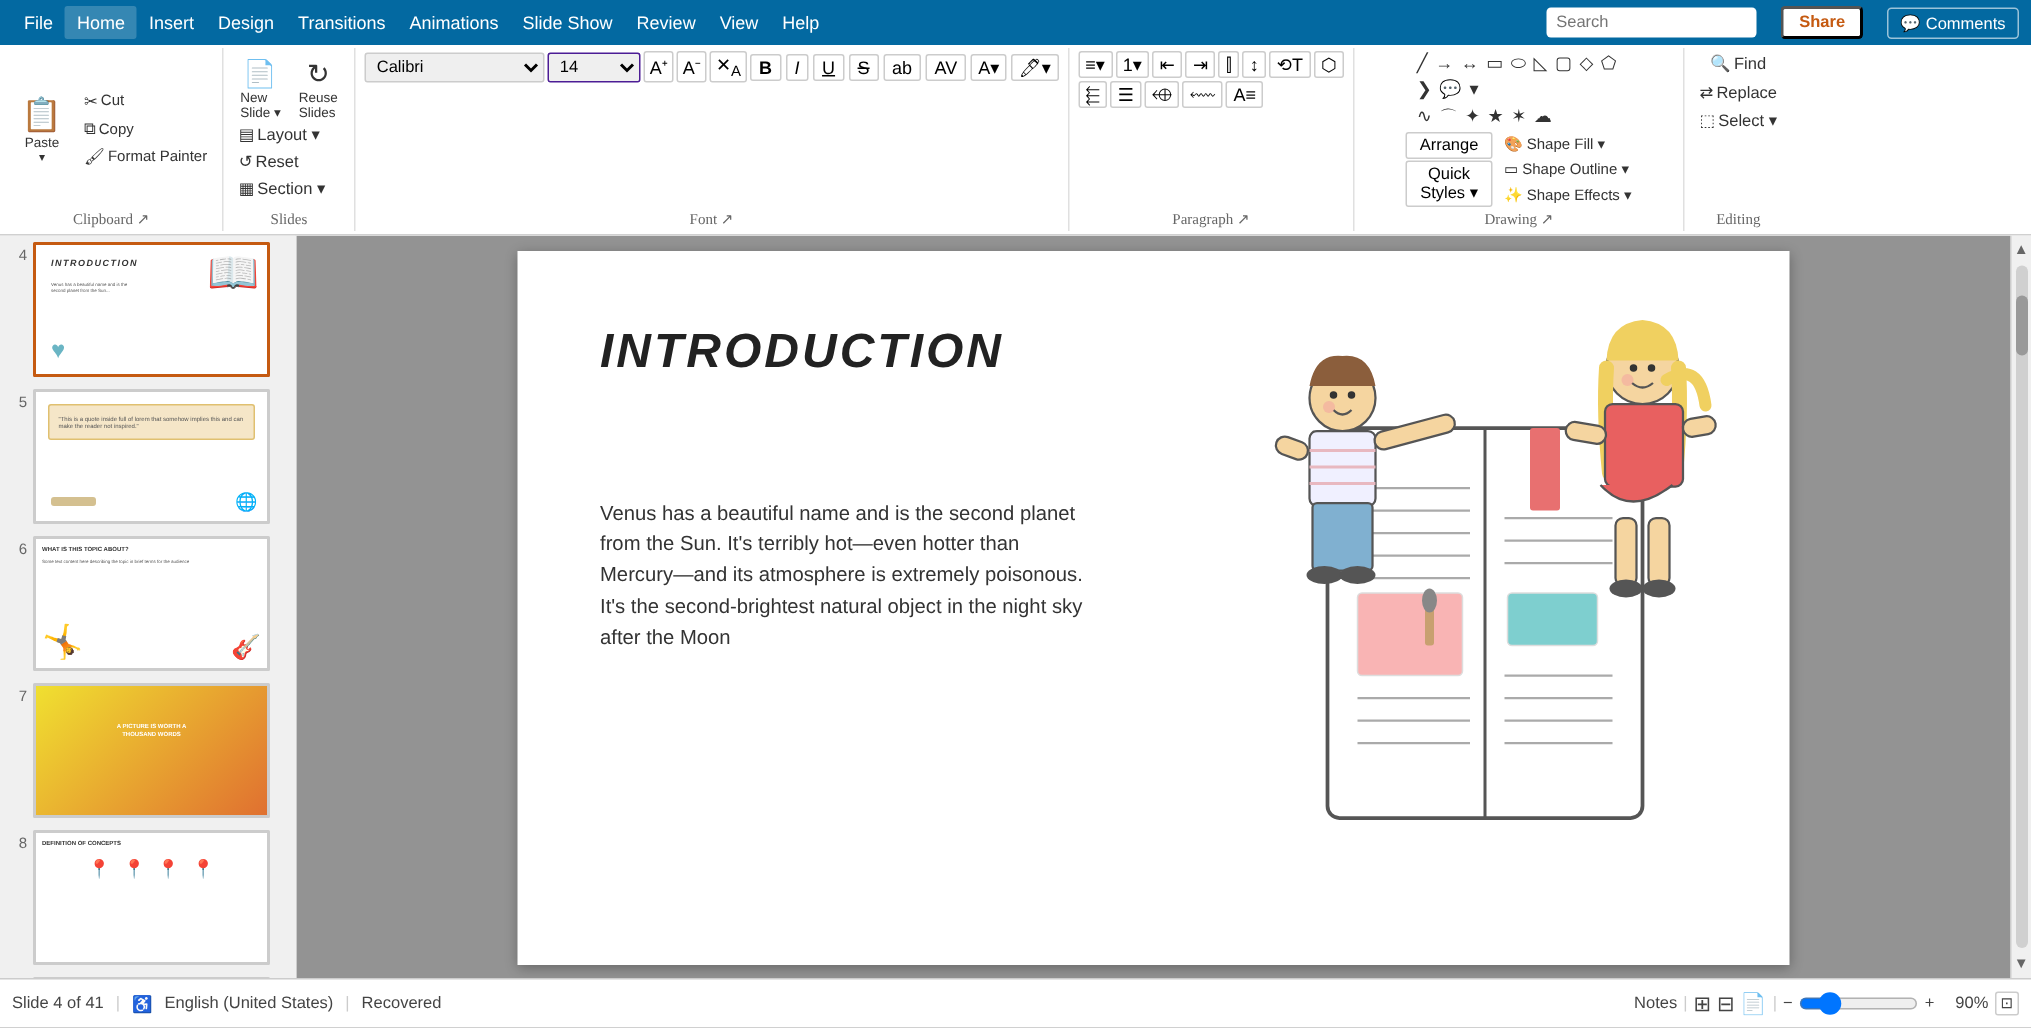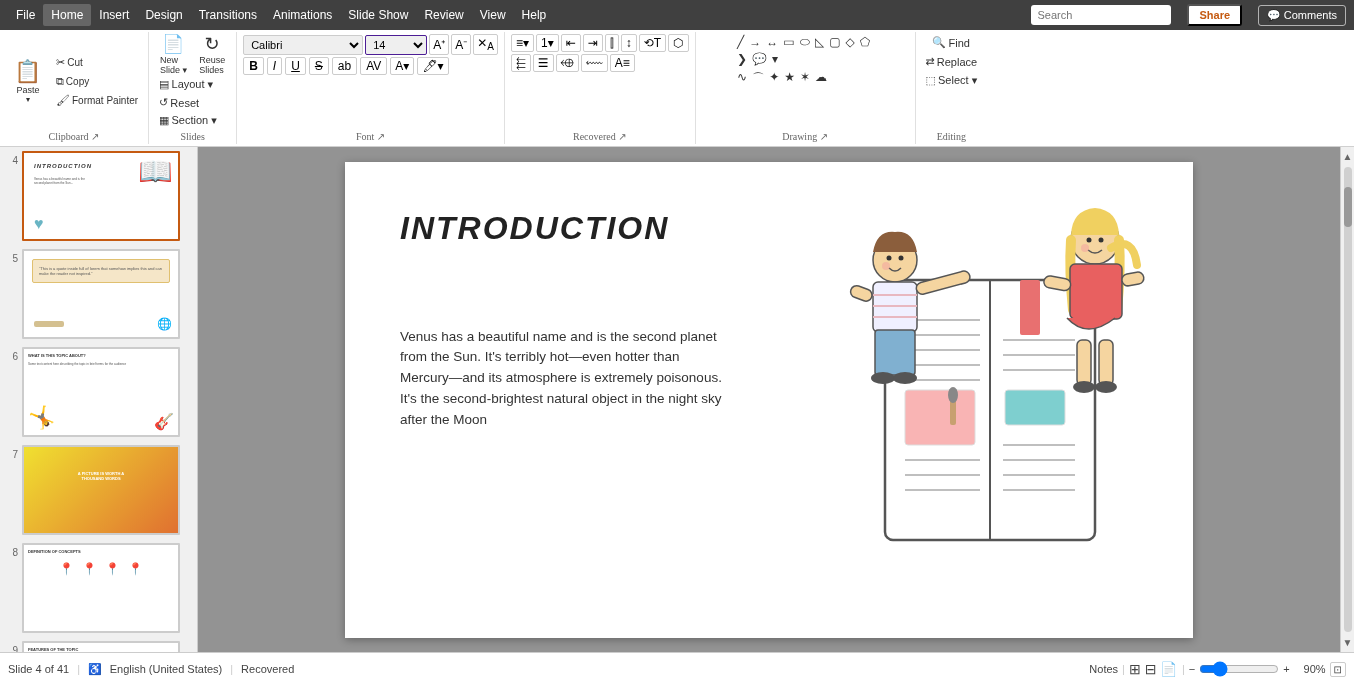--- a/index.html
+++ b/index.html
@@ -1,19 +1,19 @@
 <!DOCTYPE html>
 <html><head>
   <meta charset="utf-8">
   <style>
     * { box-sizing: border-box; margin: 0; padding: 0; }
     body { font-family: 'Segoe UI', Arial, sans-serif; font-size: 12px; background: #f0f0f0; overflow: hidden; width: 1354px; height: 685px; display: flex; flex-direction: column; }
 
     
-    .menu-bar { display: flex; align-items: center; background: #404040; height: 30px; padding: 0 8px; }
+    .menu-bar { display: flex; align-items: center; background: #0369a1; height: 30px; padding: 0 8px; }
     .menu-bar-item { color: #fff; font-size: 12px; padding: 4px 8px; cursor: pointer; border-radius: 2px; }
     .menu-bar-item:hover, .menu-bar-item.active { background: rgba(255,255,255,0.2); }
     .menu-bar-right { margin-left: auto; display: flex; align-items: center; gap: 16px; }
     .share-btn { background: #fff; color: #c55a11; font-size: 11px; font-weight: bold; padding: 3px 10px; border-radius: 3px; cursor: pointer; }
     .comments-btn { background: transparent; color: #fff; font-size: 11px; border: 1px solid rgba(255,255,255,0.6); padding: 3px 8px; border-radius: 3px; cursor: pointer; }
 
     
     .toolbar-ribbon { background: #fff; display: flex; align-items: stretch; padding: 2px 4px; border-bottom: 1px solid #d0d0d0; min-height: 82px; gap: 0; }
     .ribbon-group { display: flex; flex-direction: column; align-items: center; border-right: 1px solid #e0e0e0; padding: 2px 6px; min-width: fit-content; }
     .ribbon-group-content { display: flex; align-items: center; flex: 1; gap: 2px; }
@@ -145,21 +145,21 @@
             <span>▦</span>
             <span>Section ▾</span>
           </div>
         </div>
       </div>
     </div>
     <div class="ribbon-group-label">Slides</div>
   </div>
 
   <div class="ribbon-group" style="min-width:200px;">
-    <div style="display:flex;flex-direction:column;gap:2px;justify-content:flex-end;">
+    <div style="display:flex;flex-direction:row;gap:2px;justify-content:flex-end;">
       <div style="display:flex;gap:2px;align-items:center;">
         <select class="font-selector">
           <option>Calibri</option>
           <option>Arial</option>
           <option>Times New Roman</option>
         </select>
         <select class="font-size-selector">
           <option>14</option>
           <option>12</option>
           <option>16</option>
@@ -200,21 +200,21 @@
         <button style="border:1px solid #ccc;border-radius:2px;background:#fff;cursor:pointer;padding:1px 4px;font-size:12px;">⬡</button>
       </div>
       <div style="display:flex;gap:2px;">
         <button style="border:1px solid #ccc;border-radius:2px;background:#fff;cursor:pointer;padding:1px 4px;font-size:12px;">⬱</button>
         <button style="border:1px solid #ccc;border-radius:2px;background:#fff;cursor:pointer;padding:1px 4px;font-size:12px;">☰</button>
         <button style="border:1px solid #ccc;border-radius:2px;background:#fff;cursor:pointer;padding:1px 4px;font-size:12px;">⬲</button>
         <button style="border:1px solid #ccc;border-radius:2px;background:#fff;cursor:pointer;padding:1px 4px;font-size:12px;">⬳</button>
         <button style="border:1px solid #ccc;border-radius:2px;background:#fff;cursor:pointer;padding:1px 4px;font-size:12px;">A≡</button>
       </div>
     </div>
-    <div class="ribbon-group-label">Recovered ↗</div>
+    <div class="ribbon-group-label">Paragraph ↗</div>
   </div>
 
   <div class="ribbon-group" style="min-width:220px;">
     <div style="display:flex;flex-direction:column;gap:2px;">
       <div style="display:flex;flex-wrap:wrap;gap:1px;width:140px;">
         <span class="draw-tool">╱</span>
         <span class="draw-tool">→</span>
         <span class="draw-tool">↔</span>
         <span class="draw-tool">▭</span>
         <span class="draw-tool">⬭</span>
@@ -226,20 +226,31 @@
         <span class="draw-tool">💬</span>
         <span class="draw-tool">▾</span>
       </div>
       <div style="display:flex;flex-wrap:wrap;gap:1px;width:140px;">
         <span class="draw-tool">∿</span>
         <span class="draw-tool">⌒</span>
         <span class="draw-tool">✦</span>
         <span class="draw-tool">★</span>
         <span class="draw-tool">✶</span>
         <span class="draw-tool">☁</span>
+      </div>
+    </div>
+    <div style="display:flex;gap:4px;align-items:center;margin-left:4px;">
+      <div style="display:flex;flex-direction:column;gap:1px;">
+        <button style="border:1px solid #ccc;border-radius:2px;background:#fff;cursor:pointer;padding:2px 8px;font-size:11px;">Arrange</button>
+        <button style="border:1px solid #ccc;border-radius:2px;background:#fff;cursor:pointer;padding:2px 6px;font-size:11px;">Quick<br>Styles ▾</button>
+      </div>
+      <div style="display:flex;flex-direction:column;gap:1px;">
+        <div class="ribbon-btn-small" style="font-size:10px;">🎨 Shape Fill ▾</div>
+        <div class="ribbon-btn-small" style="font-size:10px;">▭ Shape Outline ▾</div>
+        <div class="ribbon-btn-small" style="font-size:10px;">✨ Shape Effects ▾</div>
       </div>
     </div>
     <div class="ribbon-group-label">Drawing ↗</div>
   </div>
 
   <div class="ribbon-group" style="border-right:none;">
     <div class="ribbon-group-content" style="flex-direction:column;gap:2px;">
       <div class="ribbon-btn-small">
         <span>🔍</span>
           <span>Find</span>

